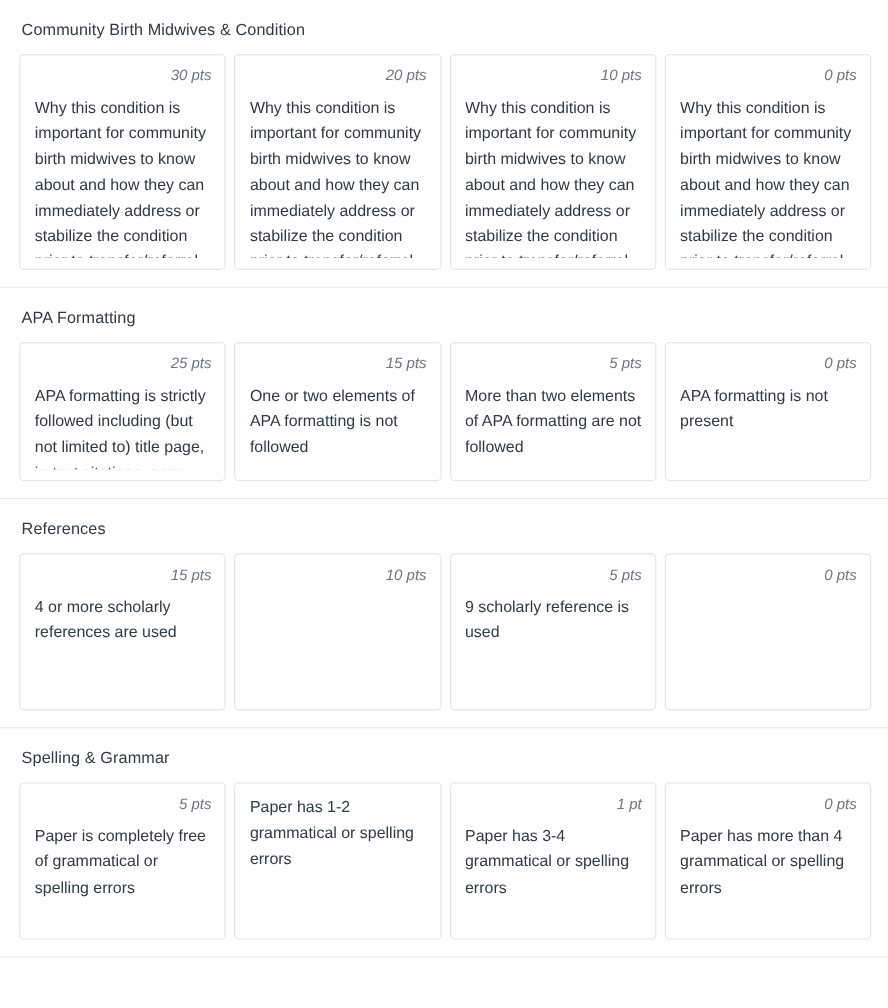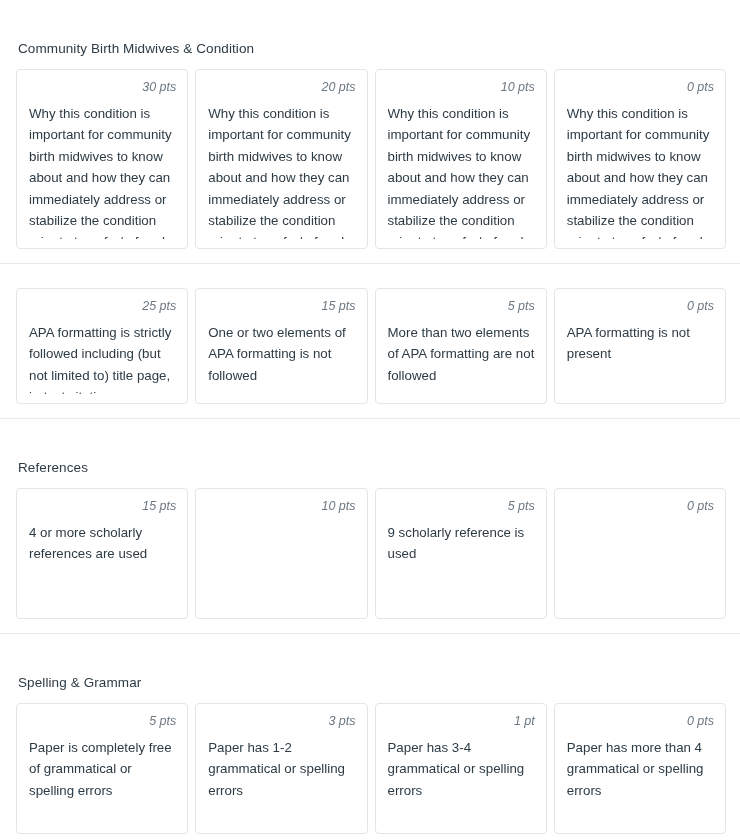--- a/index.html
+++ b/index.html
@@ -18,21 +18,20 @@
 
   #rubric {
     width: 740px;
   }
 
   .criterion {
     position: relative;
     border-bottom: 1px solid #e8eaec;
     padding: 0 0 0 0;
     box-sizing: border-box;
-    margin-top: 24px;
   }
   .criterion:first-child {
     border-top: none;
   }
 
   .criterion-title {
     font-size: 13.5px;
     line-height: 18px;
     color: #2d3b45;
     letter-spacing: 0.1px;
@@ -105,20 +104,21 @@
           <div class="rating-points">10 pts</div>
           <div class="rating-desc">Why this condition is important for community birth midwives to know about and how they can immediately address or stabilize the condition prior to transfer/referral is poorly developed</div>
         </div>
         <div class="rating-card">
           <div class="rating-points">0 pts</div>
           <div class="rating-desc">Why this condition is important for community birth midwives to know about and how they can immediately address or stabilize the condition prior to transfer/referral is not present</div>
         </div>
       </div>
     </div>
     <div class="criterion" data-h="s1">
+      <div class="criterion-title">APA Formatting</div>
       <div class="ratings">
         <div class="rating-card">
           <div class="rating-points">25 pts</div>
           <div class="rating-desc">APA formatting is strictly followed including (but not limited to) title page, in-text citations, page numbers, and reference page</div>
         </div>
         <div class="rating-card">
           <div class="rating-points">15 pts</div>
           <div class="rating-desc">One or two elements of APA formatting is not followed</div>
         </div>
         <div class="rating-card">
@@ -151,21 +151,20 @@
       </div>
     </div>
     <div class="criterion" data-h="s3">
       <div class="criterion-title">Spelling &amp; Grammar</div>
       <div class="ratings">
         <div class="rating-card">
           <div class="rating-points">5 pts</div>
           <div class="rating-desc">Paper is completely free of grammatical or spelling errors</div>
         </div>
         <div class="rating-card">
-          <div class="rating-points">3 pts</div>
           <div class="rating-desc">Paper has 1-2 grammatical or spelling errors</div>
         </div>
         <div class="rating-card">
           <div class="rating-points">1 pt</div>
           <div class="rating-desc">Paper has 3-4 grammatical or spelling errors</div>
         </div>
         <div class="rating-card">
           <div class="rating-points">0 pts</div>
           <div class="rating-desc">Paper has more than 4 grammatical or spelling errors</div>
         </div>

